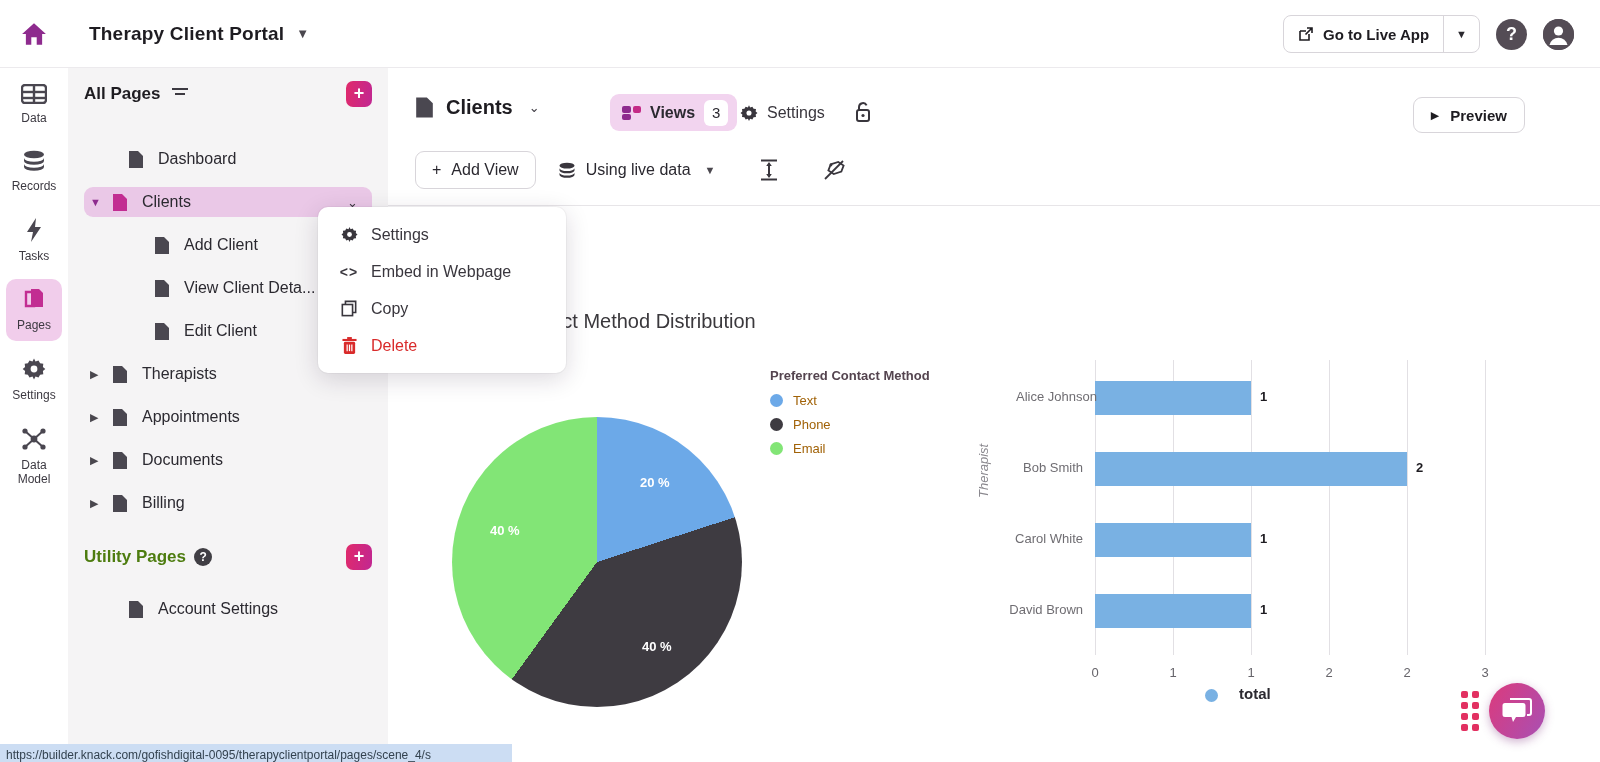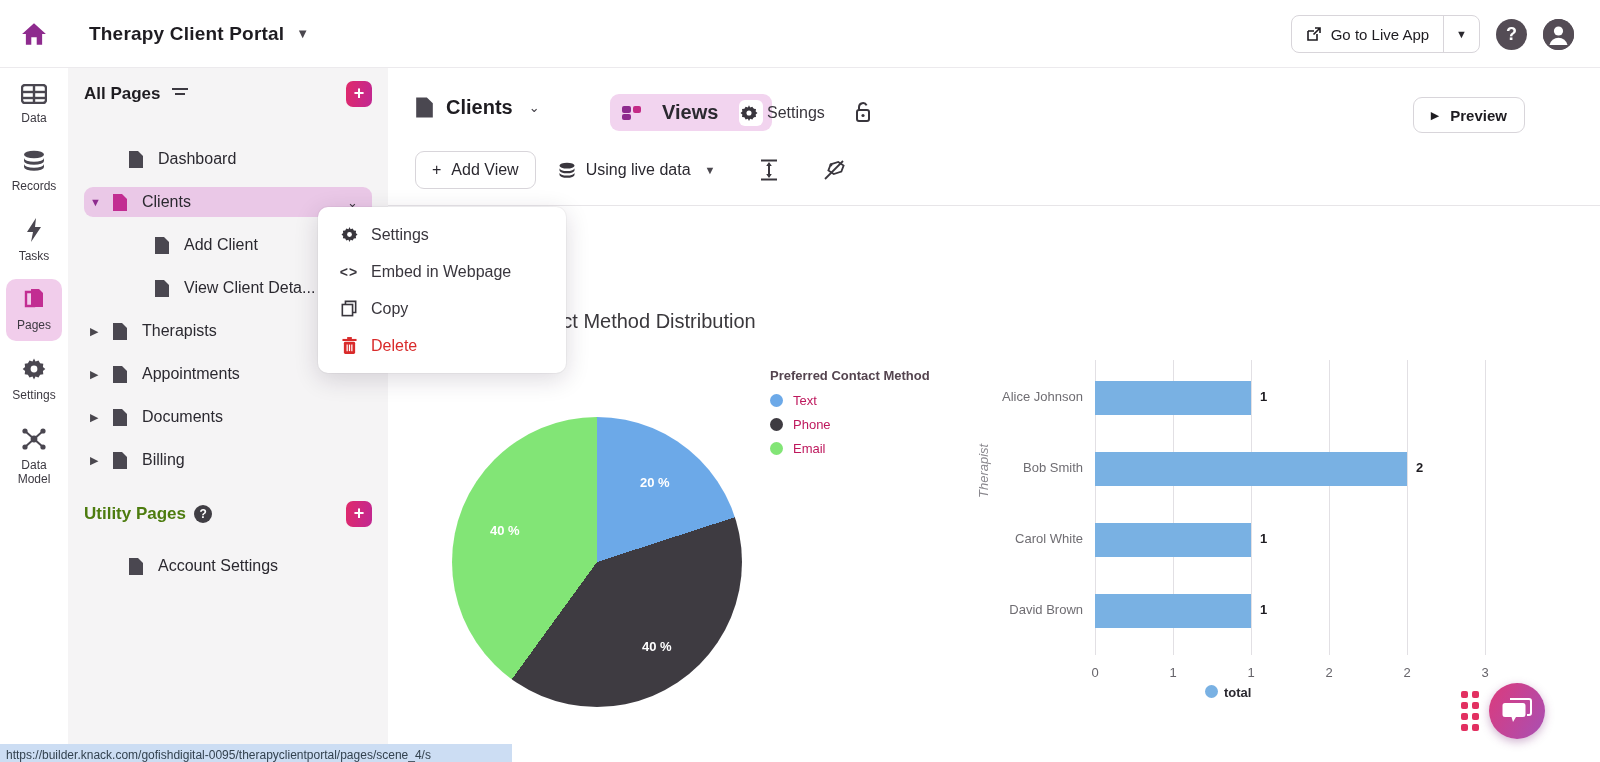--- a/index.html
+++ b/index.html
@@ -7,21 +7,21 @@
     font-family:"Liberation Sans","DejaVu Sans",sans-serif; background:#fff; color:#26242a; }
 
   
   .topbar { position:absolute; left:0; top:0; width:1600px; height:68px; background:#fff;
     border-bottom:1px solid #ECEAED; display:flex; align-items:center; z-index:30; }
   .home-ic { width:26px; height:26px; margin-left:21px; }
   .app-title { font-size:19px; font-weight:bold; color:#1e1c21; margin-left:42px; letter-spacing:.2px;}
   .title-caret { margin-left:12px; color:#4a474e; font-size:13px; }
   .topbar-right { position:absolute; right:26px; top:0; height:68px; display:flex; align-items:center; gap:16px; }
   .live-btn { display:flex; align-items:center; height:38px; border:1px solid #D8D5DA; border-radius:8px; background:#fff; overflow:hidden;}
-  .live-main { display:flex; align-items:center; gap:9px; padding:0 14px; font-size:15px; font-weight:normal; color:#1e1c21; }
+  .live-main { display:flex; align-items:center; gap:9px; padding:0 14px; font-size:15px; font-weight:bold; color:#1e1c21; }
   .live-sep { width:1px; height:38px; background:#D8D5DA; }
   .live-caret { padding:0 12px; font-size:11px; color:#2a282e; }
   .circle-ic { width:31px; height:31px; border-radius:50%; background:#544C55; color:#fff; display:flex;
     align-items:center; justify-content:center; font-weight:bold; font-size:18px; }
 
   
   .rail { position:absolute; left:0; top:68px; width:68px; height:694px; background:#fff; z-index:25; }
   .rail-item { display:flex; flex-direction:column; align-items:center; gap:8px; padding:8px 0; margin:8px 6px 6px; border-radius:10px; cursor:pointer;}
   .rail-item .lbl { font-size:12px; color:#3c3941; text-align:center; line-height:1.15; }
   .rail-item.active { background:#F1CDEB; }
@@ -58,21 +58,21 @@
   .ctx-item .mi { width:18px; display:flex; justify-content:center; }
   .embed-glyph { font-size:14px; font-weight:bold; letter-spacing:1px; color:#39363d;}
 
   
   .main { position:absolute; left:388px; top:68px; width:1212px; height:694px; background:#fff; }
   .page-head { position:absolute; left:27px; top:28px; display:flex; align-items:center; }
   .page-title { font-size:20px; font-weight:bold; color:#1e1c21; margin-left:12px;}
   .page-chev { margin-left:16px; font-size:13px; color:#3c3941; }
   .views-pill { position:absolute; left:222px; top:26px; height:37px; background:#F2D4EF; border-radius:9px;
     display:flex; align-items:center; padding:0 9px 0 12px; cursor:pointer;}
-  .views-lbl { font-size:20px; font-weight:bold; color:#2b2930; margin:0 21px; }
+  .views-lbl { font-size:16px; font-weight:bold; color:#2b2930; margin:0 9px; }
   .views-badge { background:#fff; border-radius:6px; min-width:24px; height:26px; display:flex; align-items:center;
     justify-content:center; font-size:15px; color:#2b2930; padding:0 6px;}
   .settings-tab { position:absolute; left:352px; top:26px; height:37px; display:flex; align-items:center; gap:9px;
     font-size:16px; color:#39363d; cursor:pointer;}
   .hdr-lock { position:absolute; left:466px; top:33px; }
   .preview-btn { position:absolute; right:75px; top:29px; height:36px; border:1px solid #D8D5DA; border-radius:9px;
     background:#fff; display:flex; align-items:center; gap:11px; padding:0 17px; font-size:15px; font-weight:bold; color:#1e1c21; cursor:pointer;}
   .preview-play { font-size:11px; }
   .row2 { position:absolute; left:27px; top:83px; display:flex; align-items:center; }
   .addview-btn { height:38px; border:1px solid #D8D5DA; border-radius:9px; background:#fff; display:flex;
@@ -80,39 +80,39 @@
   .livedata { display:flex; align-items:center; gap:10px; margin-left:22px; font-size:16px; color:#2b2930; cursor:pointer;}
   .livedata .dd { font-size:11px; color:#4a474e; margin-left:4px;}
   .tool-ic { margin-left:44px; cursor:pointer; }
   .divider { position:absolute; left:0; top:137px; width:1212px; height:1px; background:#E7E5E8; }
 
   
   .chart-title { position:absolute; font-size:20px; color:#3a383c; }
   .pie-title { left:32px; top:242px; }
   .legend { position:absolute; left:382px; top:300px; }
   .legend-head { font-size:13px; font-weight:bold; color:#54444f; margin-bottom:10px; }
-  .legend-item { display:flex; align-items:center; gap:10px; margin-bottom:9px; font-size:13px; color:#be185d;}
+  .legend-item { display:flex; align-items:center; gap:10px; margin-bottom:9px; font-size:13px; color:#a16207;}
   .ldot { width:13px; height:13px; border-radius:50%; }
   .pie { position:absolute; left:64px; top:349px; width:290px; height:290px; border-radius:50%; }
   .pie-lbl { position:absolute; color:#fff; font-size:13px; font-weight:bold; }
 
   
   .bar-title { left:577px; top:242px; }
   .bplot { position:absolute; left:707px; top:292px; width:390px; height:295px; }
   .grid { position:absolute; top:0; bottom:0; width:1px; background:#E2E0E4; }
   .brow { position:absolute; left:0; width:100%; height:34px; }
   .bar { position:absolute; left:0; top:0; height:34px; background:#79B1E3; }
   .bval { position:absolute; top:8px; font-size:13px; font-weight:bold; color:#1e1c21; }
   .bcat { position:absolute; width:120px; text-align:right; font-size:13px; color:#6f6d72; }
   .bticks { position:absolute; left:707px; top:597px; width:390px; }
   .btick { position:absolute; transform:translateX(-50%); font-size:13px; color:#66646a; }
   .ylab { position:absolute; left:588px; top:430px; transform:rotate(-90deg); transform-origin:left top;
     font-size:13px; font-style:italic; color:#8a888e; }
-  .blegend { position:absolute; left:817px; top:617px; display:flex; align-items:flex-start; gap:6px;
-    font-size:13px; font-weight:bold; color:#2b2930;}
+  .blegend { position:absolute; left:817px; top:617px; display:flex; align-items:flex-end; gap:21px;
+    font-size:15px; font-weight:bold; color:#2b2930;}
   .blegend .ldot { background:#79B1E3; }
 
   
   .url-bar { position:absolute; left:0; top:744px; width:512px; height:18px; background:#CCDDF3;
     font-size:12px; color:#33424f; padding:4px 6px 0; white-space:nowrap; overflow:hidden; z-index:50;}
   .drag-dots { position:absolute; left:1461px; top:691px; width:20px; height:44px; display:grid;
     grid-template-columns:repeat(2,7px); grid-auto-rows:8px; gap:3px 4px; z-index:50; cursor:grab;}
   .drag-dots i { width:7px; height:7px; border-radius:2px; background:#E23061; }
   .chat-fab { position:absolute; left:1489px; top:683px; width:56px; height:56px; border-radius:50%;
     background:linear-gradient(120deg,#DC3A7C, #A850B4); display:flex; align-items:center; justify-content:center;
@@ -234,20 +234,26 @@
           <path d="M1 1 h9 l5 5 v12 h-14 Z" fill="#4a4750"></path>
         </svg>
       <span>Add Client</span>
     </div>
     <div class="tree-row ind2">
       <svg class="pgic" width="16" height="19" viewBox="0 0 16 19">
           <path d="M1 1 h9 l5 5 v12 h-14 Z" fill="#4a4750"></path>
         </svg>
       <span>View Client Deta...</span>
     </div>
+    <div class="tree-row ind2">
+      <svg class="pgic" width="16" height="19" viewBox="0 0 16 19">
+          <path d="M1 1 h9 l5 5 v12 h-14 Z" fill="#4a4750"></path>
+        </svg>
+      <span>Edit Client</span>
+    </div>
     <div class="tree-row" style="padding-left:22px;">
       <span class="caret">▶</span>
       <svg class="pgic" width="16" height="19" viewBox="0 0 16 19">
           <path d="M1 1 h9 l5 5 v12 h-14 Z" fill="#4a4750"></path>
         </svg>
       <span>Therapists</span>
     </div>
     <div class="tree-row" style="padding-left:22px;">
       <span class="caret">▶</span>
       <svg class="pgic" width="16" height="19" viewBox="0 0 16 19">
@@ -393,21 +399,21 @@
     <div class="brow" style="top:163px">
       <div class="bar" style="width: 40%; background: rgb(121, 177, 227);"></div>
       <span class="bval" style="left: calc(40% + 9px);">1</span>
     </div>
     <div class="brow" style="top:234px">
       <div class="bar" style="width: 40%; background: rgb(121, 177, 227);"></div>
       <span class="bval" style="left: calc(40% + 9px);">1</span>
     </div>
   </div>
 
-  <span class="bcat" style="left:575px; top:321px;">Alice Johnson</span>
+  <span class="bcat" style="left:589px; top:321px;">Alice Johnson</span>
   <span class="bcat" style="left:575px; top:392px;">Bob Smith</span>
   <span class="bcat" style="left:575px; top:463px;">Carol White</span>
   <span class="bcat" style="left:575px; top:534px;">David Brown</span>
 
   <div class="bticks">
     <span class="btick" style="left:0%">0</span>
     <span class="btick" style="left:20%">1</span>
     <span class="btick" style="left:40%">1</span>
     <span class="btick" style="left:60%">2</span>
     <span class="btick" style="left:80%">2</span>

